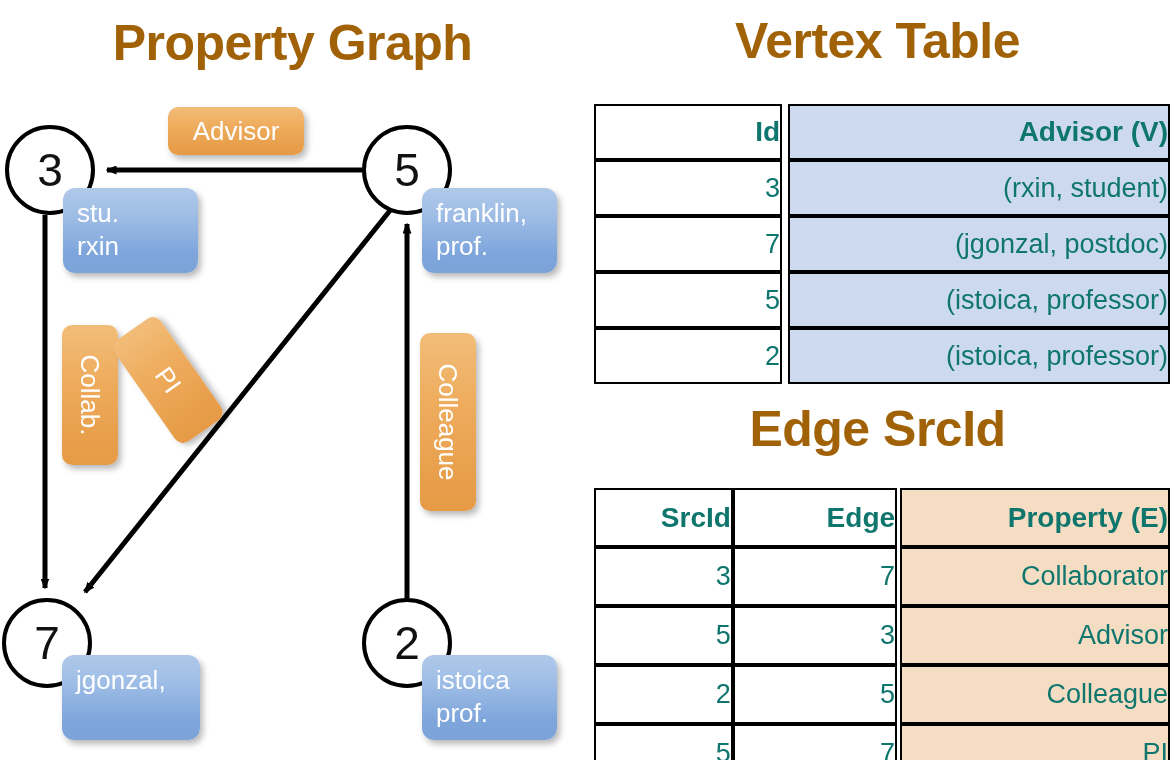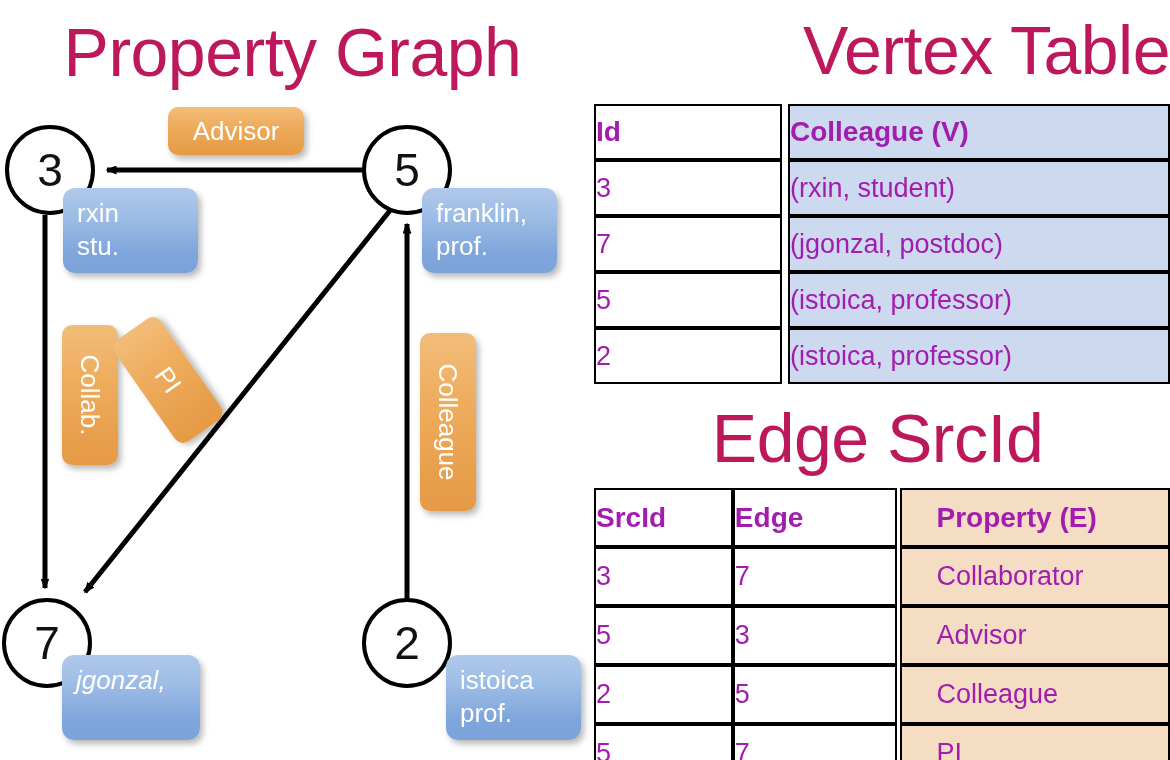--- a/index.html
+++ b/index.html
@@ -12,30 +12,30 @@
     height: 760px;
     position: relative;
     overflow: hidden;
     font-family: "Liberation Sans", sans-serif;
     color: #111;
   }
 
   
   .title {
     position: absolute;
-    font-weight: 400;
-    font-size: 68px;
+    font-weight: 700;
+    font-size: 50px;
     line-height: 1;
     letter-spacing: -0.5px;
-    color: #be185d;
+    color: #a16207;
     white-space: nowrap;
     text-align: center;
   }
   #title-property-graph { left: 0;   top: 18px;  width: 585px; }
-  #title-vertex-table   { left: 585px; top: 16px; width: 585px; text-align: right; }
+  #title-vertex-table   { left: 585px; top: 16px; width: 585px; }
   #title-edge-table     { left: 585px; top: 404px; width: 585px; }
 
   
   #graph-panel {
     position: absolute;
     left: 0; top: 0;
     width: 585px; height: 760px;
   }
   #graph-edges {
     position: absolute;
@@ -71,22 +71,22 @@
     background: linear-gradient(to bottom, #b0c9ea 0%, #9dbce5 35%, #7fa6dc 75%, #7ba3d8 100%);
     box-shadow: 3px 4px 6px rgba(0,0,0,0.28);
     color: #ffffff;
     font-size: 26px;
     line-height: 1.28;
     padding: 9px 0 0 14px;
     z-index: 6;
   }
   #prop-rxin     { left: 63px;  top: 188px; width: 135px; height: 85px; }
   #prop-franklin { left: 422px; top: 188px; width: 135px; height: 85px; }
-  #prop-jgonzal  { left: 62px;  top: 655px; width: 138px; height: 85px; font-style: italic; }
-  #prop-istoica  { left: 422px; top: 655px; width: 135px; height: 85px; margin-left: 24px; }
+  #prop-jgonzal  { left: 62px;  top: 655px; width: 138px; height: 85px; }
+  #prop-istoica  { left: 422px; top: 655px; width: 135px; height: 85px; }
 
   
   .edge-label {
     position: absolute;
     border-radius: 10px;
     box-sizing: border-box;
     background: linear-gradient(to bottom, #f2bd79 0%, #eeac5d 40%, #e89f4c 80%, #e69a45 100%);
     box-shadow: 3px 4px 6px rgba(0,0,0,0.28);
     color: #ffffff;
     font-size: 26px;
@@ -121,24 +121,24 @@
 
   
   .tbl {
     position: absolute;
     border-collapse: separate;
     border-spacing: 0;
     table-layout: fixed;
   }
   .tbl td {
     border: 2px solid #000;
-    text-align: left;
+    text-align: right;
     vertical-align: middle;
     font-size: 27px;
-    color: #a21caf;
+    color: #0f766e;
     padding: 0;
     background: #ffffff;
   }
   .tbl td.hdr { font-weight: 700; font-size: 28px; }
 
   
   #vertex-table { left: 594px; top: 104px; }
   #vertex-table td.col-id   { width: 186px; height: 52px; }
   #vertex-table td.col-prop { width: 381px; height: 52px; background: #ccd9ef; }
   #vertex-table td.spacer   { width: 6px; border: none; background: #fff; padding: 0; }
@@ -190,22 +190,22 @@
     <span>5</span>
   </div>
   <div class="node" id="node-7">
     <span>7</span>
   </div>
   <div class="node" id="node-2">
     <span>2</span>
   </div>
 
   <div class="prop-box" id="prop-rxin">
+    <div>stu.</div>
     <div>rxin</div>
-    <div>stu.</div>
   </div>
   <div class="prop-box" id="prop-franklin">
     <div>franklin,</div>
     <div>prof.</div>
   </div>
   <div class="prop-box" id="prop-jgonzal">
     <div>jgonzal,</div>
   </div>
   <div class="prop-box" id="prop-istoica">
     <div>istoica</div>
@@ -224,21 +224,21 @@
   <div class="edge-label" id="edge-label-colleague">
     <span class="vtext">Colleague</span>
   </div>
 </div>
 
 <table class="tbl" id="vertex-table">
   <tbody>
     <tr>
       <td class="col-id hdr">Id</td>
       <td class="spacer"></td>
-      <td class="col-prop hdr">Colleague (V)</td>
+      <td class="col-prop hdr">Advisor (V)</td>
     </tr>
     <tr>
       <td class="col-id">3</td>
       <td class="spacer"></td>
       <td class="col-prop">(rxin, student)</td>
     </tr>
     <tr>
       <td class="col-id">7</td>
       <td class="spacer"></td>
       <td class="col-prop">(jgonzal, postdoc)</td>

